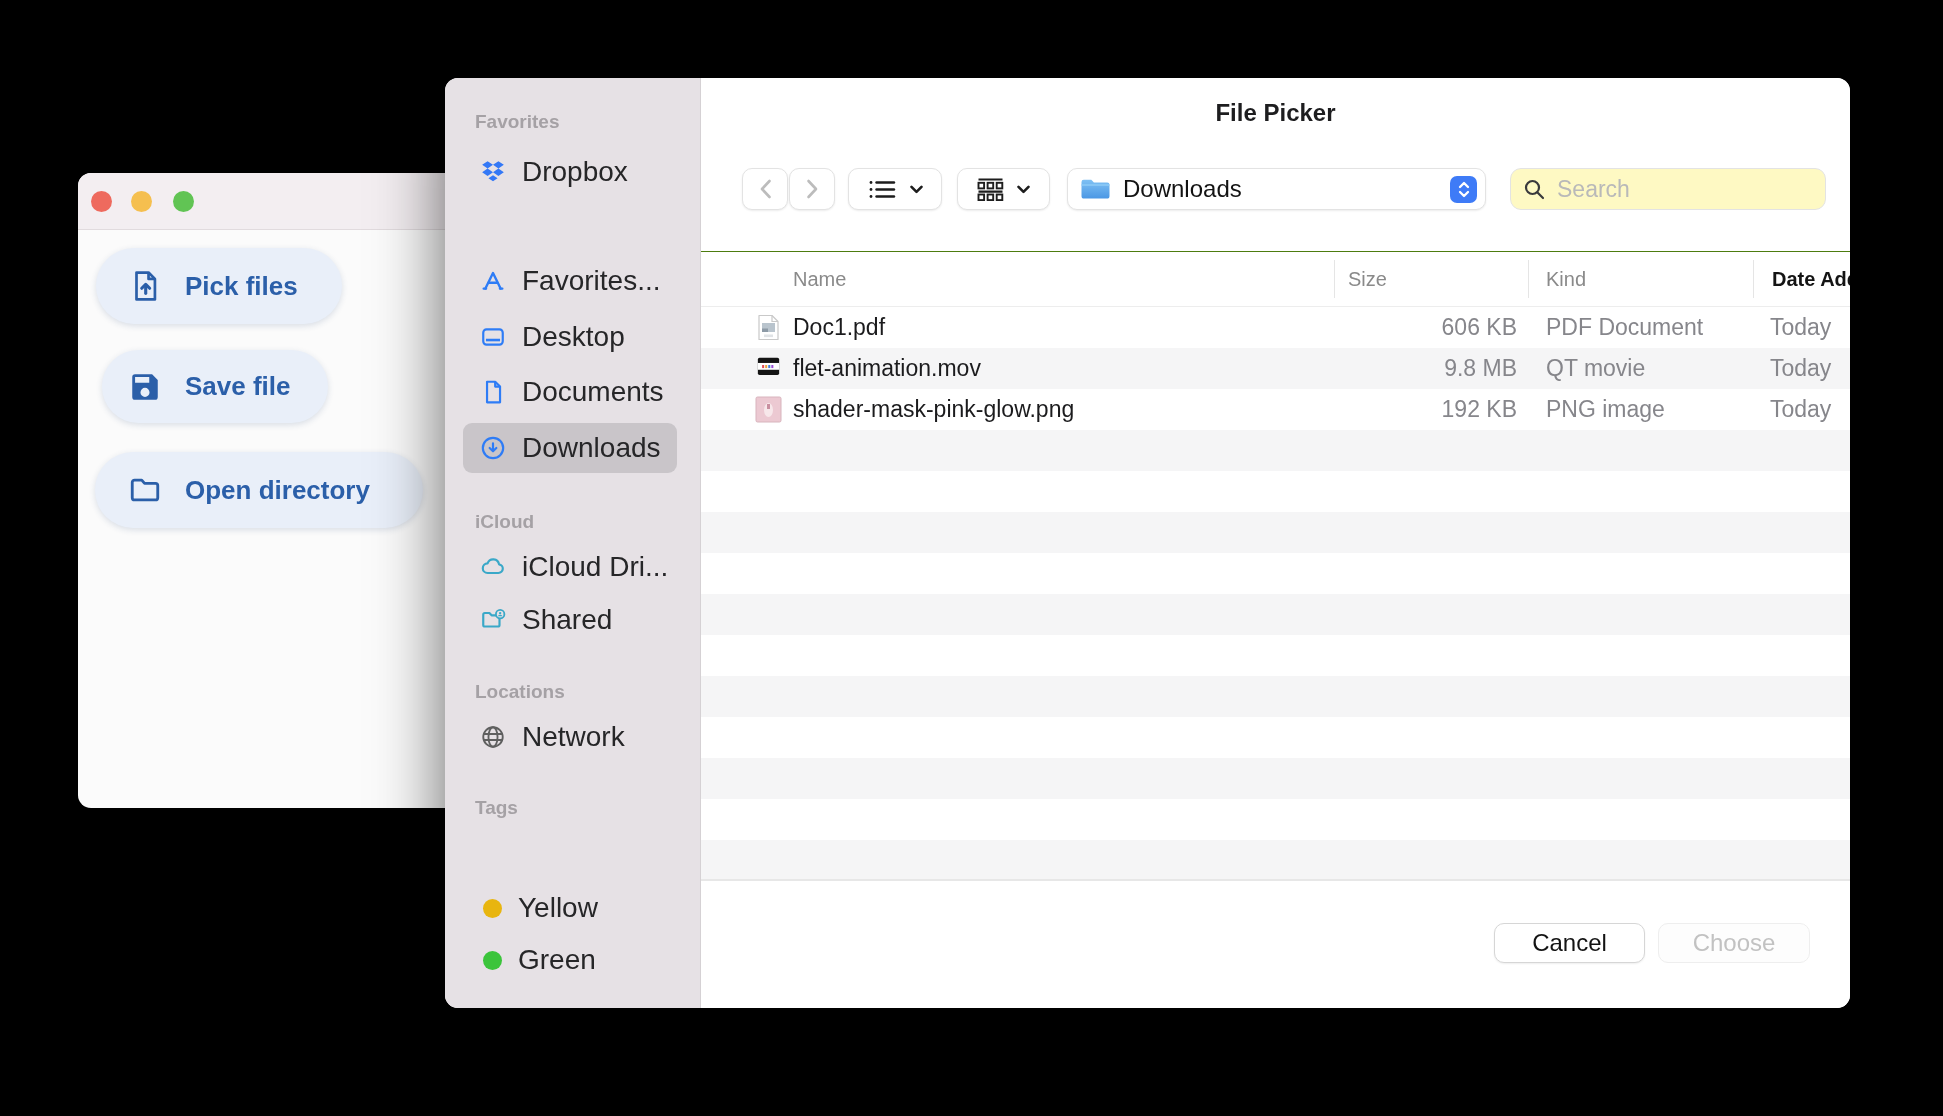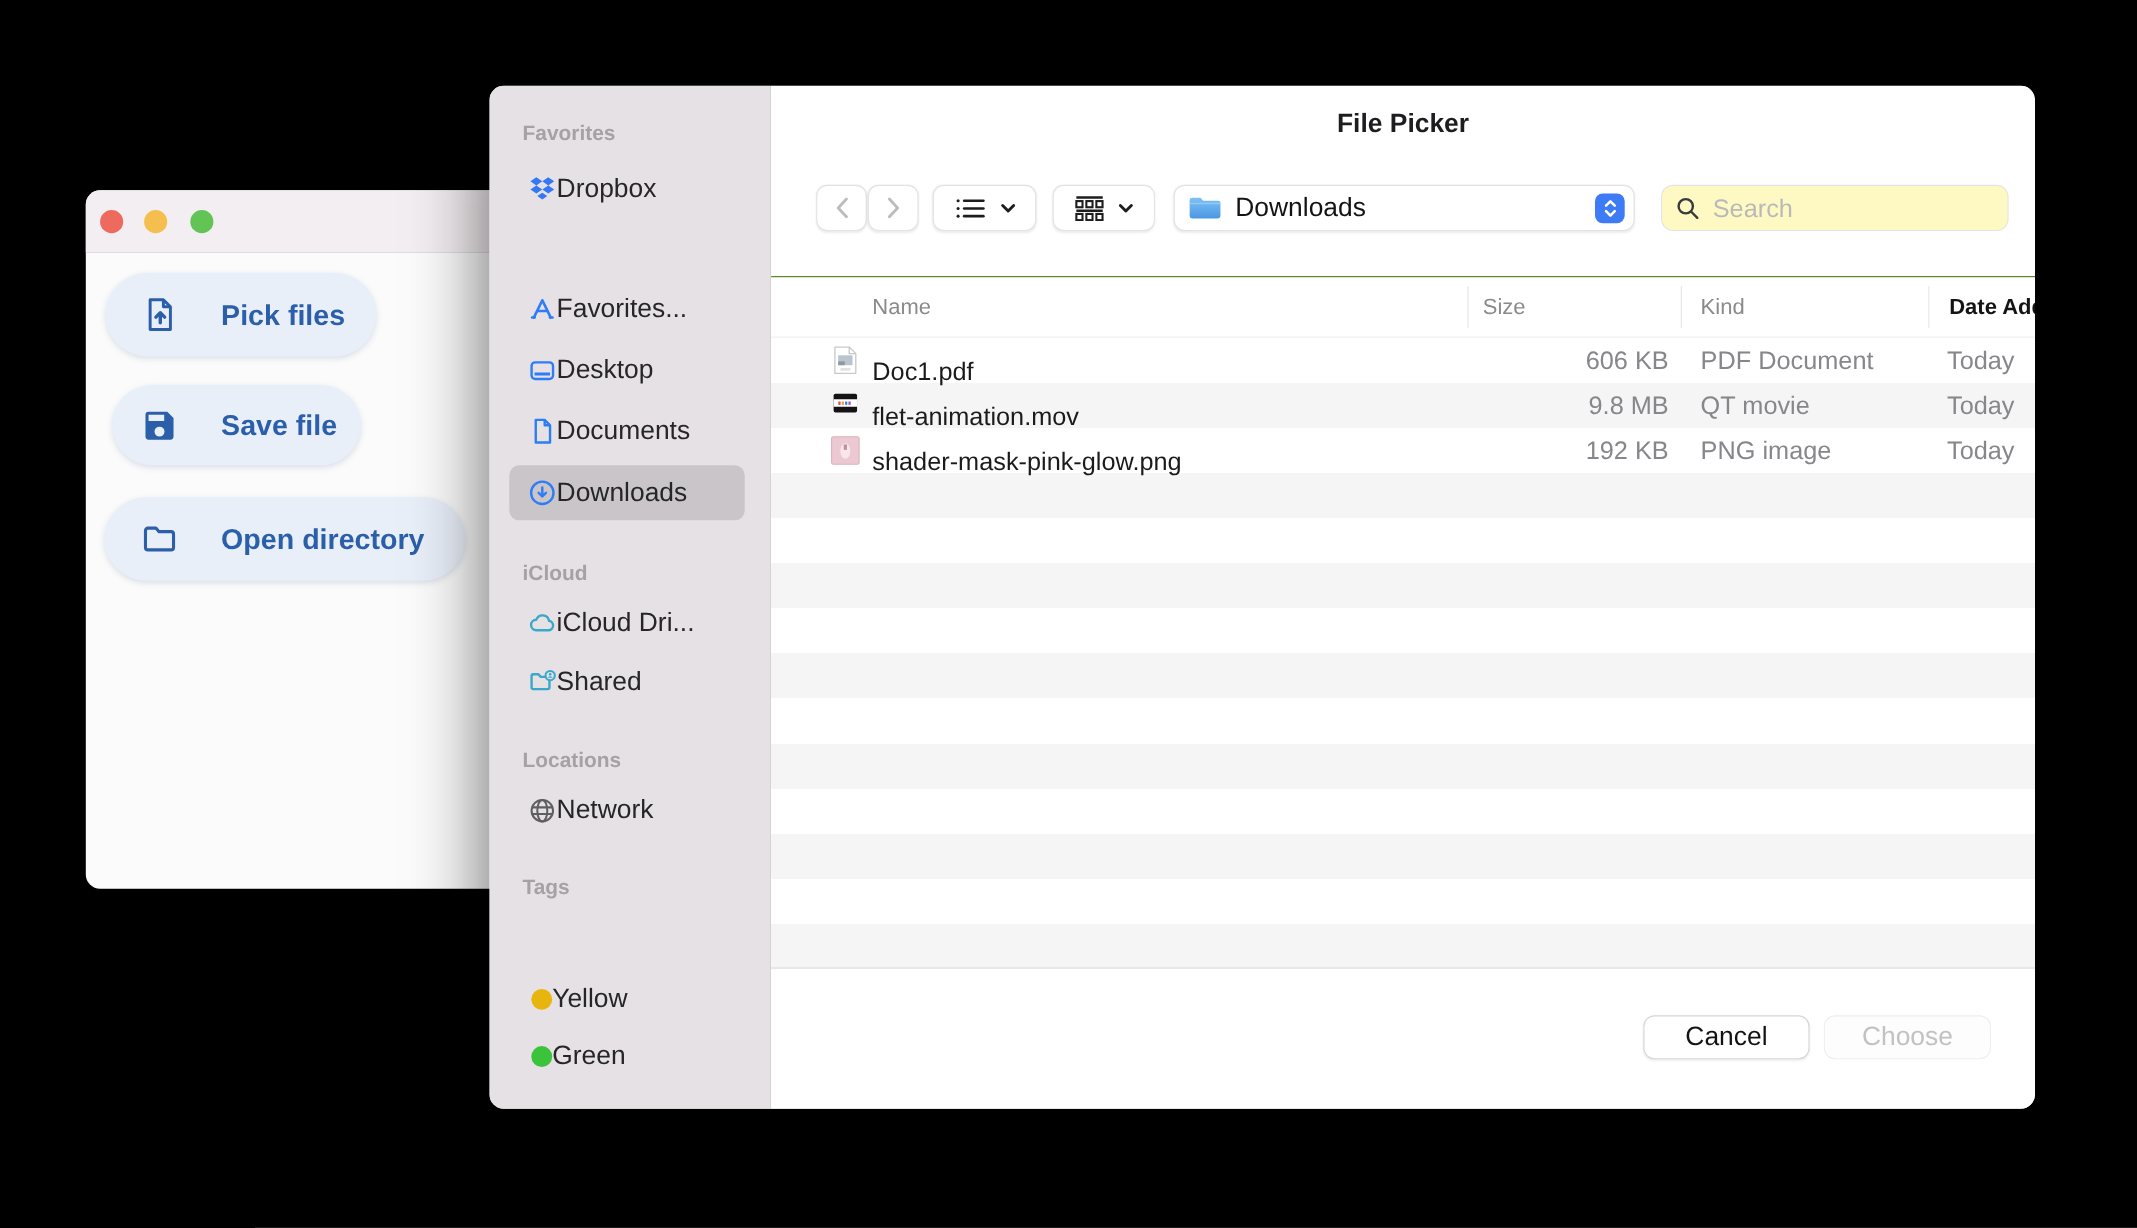--- a/index.html
+++ b/index.html
@@ -7,42 +7,42 @@
               font-family:"Liberation Sans", sans-serif; }
   .canvas { position:relative; width:1943px; height:1116px; background:#000; }
 
   
   .app-window { position:absolute; left:78px; top:173px; width:382px; height:635px;
     background:#fbfbfb; border-radius:13px; box-shadow:0 18px 50px rgba(0,0,0,.55); }
   .titlebar { position:absolute; left:0; top:0; right:0; height:57px; background:#f3eef1;
     border-bottom:1px solid #e1dbde; border-radius:13px 13px 0 0; }
   .tl { position:absolute; top:18px; width:21px; height:21px; border-radius:50%; }
   .tl.r { left:13px; } .tl.y { left:53px; } .tl.g { left:95px; }
-  .pill { position:absolute; display:flex; align-items:center; gap:39px;
+  .pill { position:absolute; display:flex; align-items:center; gap:23px;
     background:#e9eff9; border:none; border-radius:38px; cursor:pointer;
     box-shadow:0 2px 6px rgba(40,70,120,.16); color:#2b5fa9;
     font-family:"Liberation Sans", sans-serif; font-size:26px; font-weight:600; }
   .pill svg { flex:0 0 auto; }
   .pill-label { white-space:nowrap; }
   .b1 { left:18px; top:75px;  width:246px; height:76px; padding-left:32px; }
   .b2 { left:24px; top:177px; width:226px; height:73px; padding-left:26px; }
   .b3 { left:17px; top:279px; width:328px; height:76px; padding-left:33px; }
 
   
   .dialog { position:absolute; left:445px; top:78px; width:1405px; height:930px;
     background:#fff; border-radius:13px; box-shadow:0 30px 70px rgba(0,0,0,.6); overflow:hidden; }
 
   
   .sidebar { position:absolute; left:0; top:0; bottom:0; width:256px; background:#e6e1e5;
     border-right:1px solid rgba(0,0,0,.07); }
   .sb-sec { position:absolute; left:30px; height:24px; line-height:24px;
     font-size:19px; font-weight:700; color:#a5a1a5; }
   .sb-item { position:absolute; left:18px; width:214px; height:50px; border-radius:9px;
-    display:flex; align-items:center; padding-left:17px;
-    font-size:24px; color:#262628; cursor:default; }
+    display:flex; align-items:center; gap:16px; padding-left:17px;
+    font-size:28px; color:#262628; cursor:default; }
   .sb-item.selected { background:#c9c5c9; }
   .sb-item svg { flex:0 0 auto; }
   .dot { width:19px; height:19px; border-radius:50%; margin-left:3px; }
 
   
   .main { position:absolute; left:256px; top:0; right:0; bottom:0; background:#fff; }
   .dlg-title { position:absolute; top:20px; left:0; right:0; height:30px; line-height:30px;
     text-align:center; font-size:24px; font-weight:600; color:#1d1d1f; }
 
   .tbtn { position:absolute; top:90px; height:42px; background:#fff;
@@ -71,21 +71,21 @@
   .hc.c-date { left:1071px; color:#141414; font-weight:700; }
   .vsep { position:absolute; top:8px; bottom:8px; width:1px; background:#e5e5e5; }
   .s1 { left:633px; } .s2 { left:827px; } .s3 { left:1052px; }
 
   .tbody { position:absolute; top:229px; left:0; right:0; height:574px;
     background:repeating-linear-gradient(to bottom, #fff 0 41px, #f5f5f6 41px 82px);
     border-bottom:2px solid #e7e7e7; }
   .frow { position:absolute; left:0; right:0; height:41px; cursor:default; }
   .frow .cell { position:absolute; top:0; height:41px; line-height:41px;
     font-size:23px; color:#86868b; white-space:nowrap; }
-  .frow .fname { left:92px; color:#1b1b1d;margin-top:10px; }
+  .frow .fname { left:92px; color:#1b1b1d; }
   .frow .fsize { left:633px; width:183px; text-align:right; }
   .frow .fkind { left:845px; }
   .frow .fdate { left:1069px; }
   .ficon { position:absolute; left:54px; top:7px; width:27px; height:27px; }
 
   
   .fbtn { position:absolute; top:845px; height:40px; border-radius:10px; font-size:24px;
     font-family:"Liberation Sans", sans-serif; cursor:pointer; }
   .btn-cancel { left:793px; width:151px; background:#fff; border:1px solid #d6d6d6;
     color:#131313; box-shadow:0 1px 2px rgba(0,0,0,.07); }

